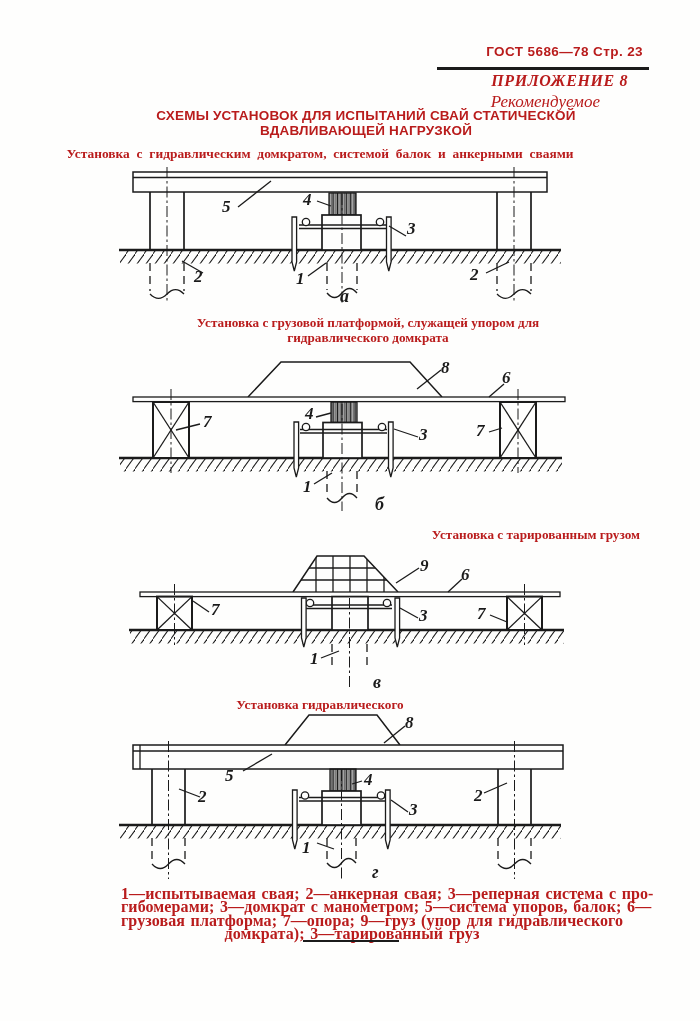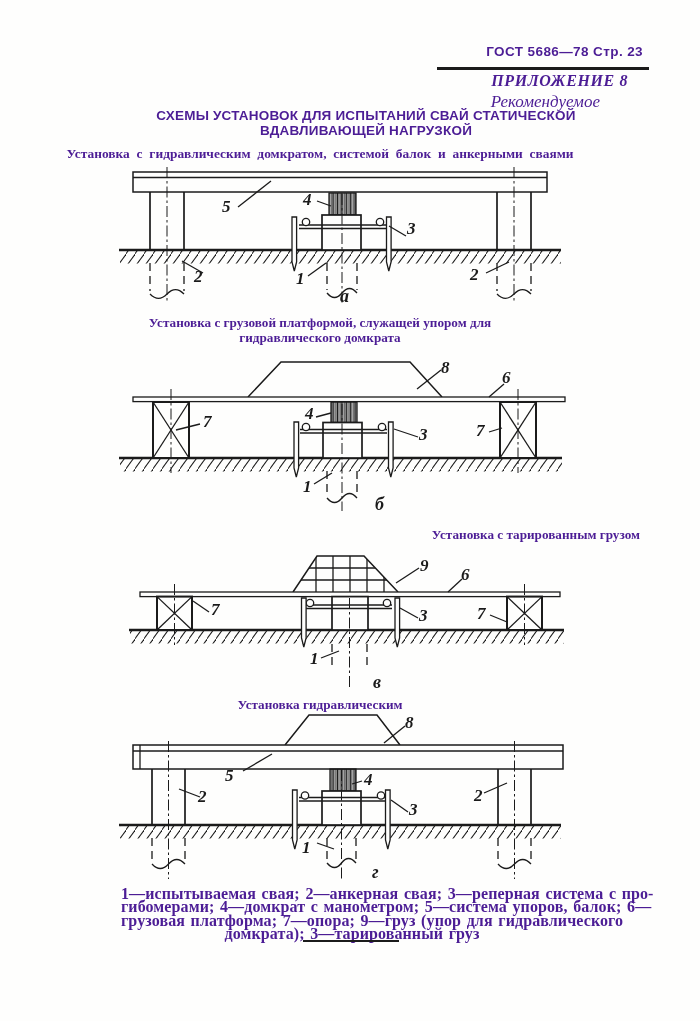--- a/index.html
+++ b/index.html
@@ -1,29 +1,29 @@
 <!DOCTYPE html>
 <html><head>
 <meta charset="utf-8">
 <style>
   html,body{margin:0;padding:0;background:#e8e8e8;}
   .page{position:relative;width:700px;height:1021px;background:#fefefdff;overflow:hidden;
-        font-family:"Liberation Serif",serif;color:#4c1d95;}
+        font-family:"Liberation Serif",serif;color:#b91c1c;}
   .hdr{position:absolute;top:44px;right:57px;font-family:"Liberation Sans",sans-serif;
        font-weight:bold;font-size:13.5px;letter-spacing:.4px;}
   .rule{position:absolute;top:67px;left:437px;width:212px;height:2.6px;background:#1b1b1b;}
   .apx{position:absolute;top:72px;right:72px;font-weight:bold;font-style:italic;font-size:16px;letter-spacing:.6px;}
   .apnote{position:absolute;top:92px;right:100px;font-style:italic;font-size:17px;}
   .doctitle{position:absolute;top:109px;left:0;width:700px;text-align:center;
             font-family:"Liberation Sans",sans-serif;font-weight:bold;font-size:13.5px;
             line-height:14.5px;white-space:pre-line;letter-spacing:.2px;padding-left:16px;}
   .cap{position:absolute;left:0;width:640px;text-align:center;font-weight:bold;
        font-size:13.2px;line-height:15px;white-space:pre-line;}
   #cap-a{top:146px;word-spacing:3.5px;font-size:13.4px;}
-  #cap-b{top:315px;}
+  #cap-b{top:315px;margin-left:48px;}
   #cap-v{top:527px;text-align:right;}
   #cap-g{top:697px;}
   .fig{position:absolute;left:0;}
   #fig-a{top:163px;} #fig-b{top:352px;} #fig-v{top:548px;} #fig-g{top:700px;}
   .legend{position:absolute;top:887px;left:121px;width:462px;font-size:16px;
           line-height:13.4px;font-weight:bold;letter-spacing:.1px;word-spacing:1.5px;}
   .legend .ll{white-space:nowrap;}
   .legend .last{text-align:center;}
   .ldiv{position:absolute;top:940px;left:303px;width:96px;height:2.4px;background:#1b1b1b;}
   
@@ -246,21 +246,21 @@
     </g>
     <text x="420" y="23">9</text>
     <text x="461" y="32">6</text>
     <text x="211" y="67">7</text>
     <text x="477" y="71">7</text>
     <text x="419" y="73">3</text>
     <text x="310" y="116">1</text>
     <text class="flet" x="373" y="140">в</text>
   </svg>
 
-  <div class="cap" id="cap-g">Установка гидравлическим</div>
+  <div class="cap" id="cap-g">Установка гидравлического</div>
 
   <svg id="fig-g" class="fig dsvg" width="700" height="185" viewBox="0 0 700 185">
     <g>
       <rect class="fh" x="120" y="125.5" width="441" height="13"></rect>
       <line class="s22" x1="119" y1="125" x2="561" y2="125"></line>
     </g>
     <g>
       <path class="s15" d="M285,45 L309,15 L377,15 L400,45"></path>
     </g>
     <g>
@@ -316,19 +316,19 @@
     <text x="198" y="102">2</text>
     <text x="364" y="85">4</text>
     <text x="474" y="101">2</text>
     <text x="409" y="115">3</text>
     <text x="302" y="153">1</text>
     <text class="flet" x="372" y="178">г</text>
   </svg>
 
   <div class="legend">
     <div class="ll">1—испытываемая свая; 2—анкерная свая; 3—реперная система с про-</div>
-    <div class="ll">гибомерами; 4—домкрат с манометром; 5—система упоров, балок; 6—</div>
+    <div class="ll">гибомерами; 3—домкрат с манометром; 5—система упоров, балок; 6—</div>
     <div class="ll">грузовая платформа; 7—опора; 9—груз (упор для  гидравлического</div>
     <div class="ll last">домкрата); 3—тарированный груз</div>
   </div>
   <div class="ldiv"></div>
 
 </div>
 
 </body></html>

